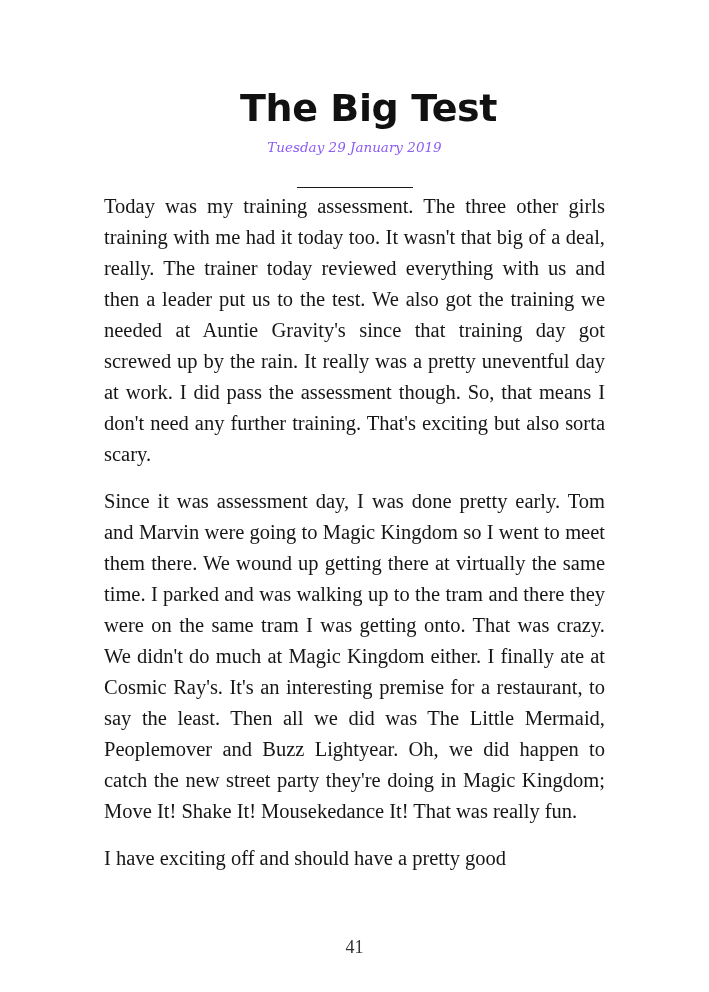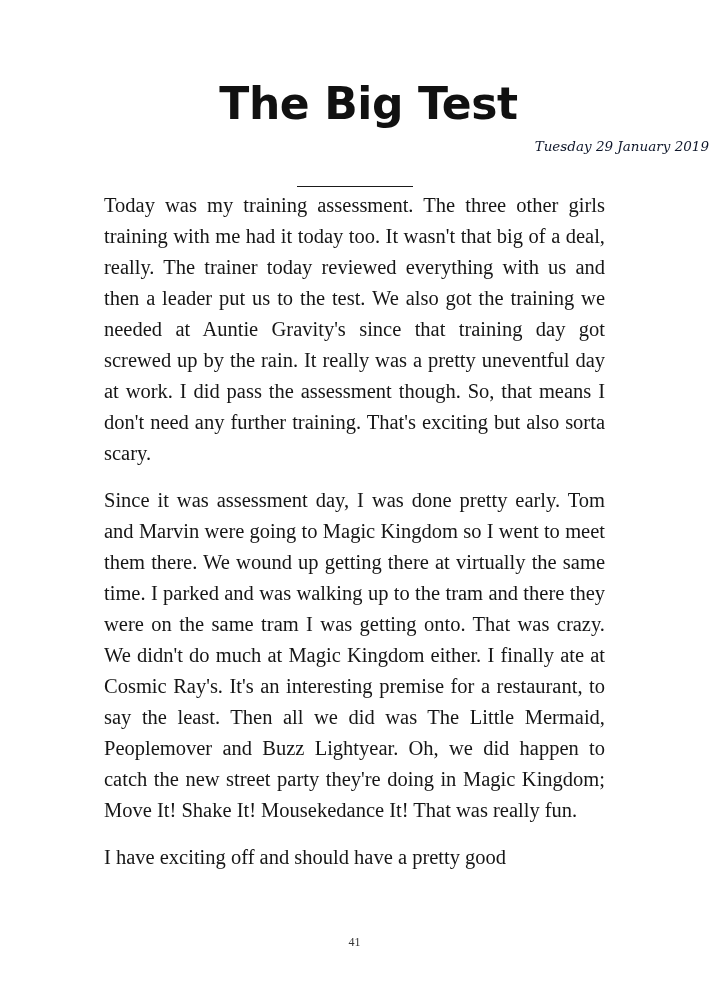--- a/index.html
+++ b/index.html
@@ -19,34 +19,34 @@
     width: 709px;
     height: 992px;
     box-sizing: border-box;
     padding: 0;
     position: relative;
   }
   .doc-title {
     text-align: center;
     font-family: "DejaVu Sans", sans-serif;
     font-weight: bold;
-    font-size: 44px;
+    font-size: 38px;
     letter-spacing: -0.4px;
-    margin: 0;
+    margin: 8px;
     padding-top: 78px;
     color: #111111;
     padding-left: 28px;
   }
   .doc-date {
-    text-align: right;
+    text-align: center;
     font-family: "DejaVu Serif", serif;
     font-style: italic;
     font-size: 13.5px;
     margin-top: 9px;
-    color: #0f172a;
+    color: #8b5cf6;
   }
   .divider-wrap {
     text-align: center;
     margin-top: 22px;
     height: 14px;
   }
   .divider {
     display: inline-block;
     width: 116px;
     border-bottom: 1.6px solid #1a1a1a;
@@ -70,21 +70,21 @@
   .body-text p + p {
     margin-top: 16px;
   }
   .page-number {
     position: absolute;
     bottom: 42px;
     left: 0;
     right: 0;
     text-align: center;
     font-family: "Liberation Serif", serif;
-    font-size: 12px;
+    font-size: 18px;
     color: #333333;
   }
 </style>
 </head>
 <body>
 
 <div class="page">
 
   <h1 class="doc-title">The Big Test</h1>
 

